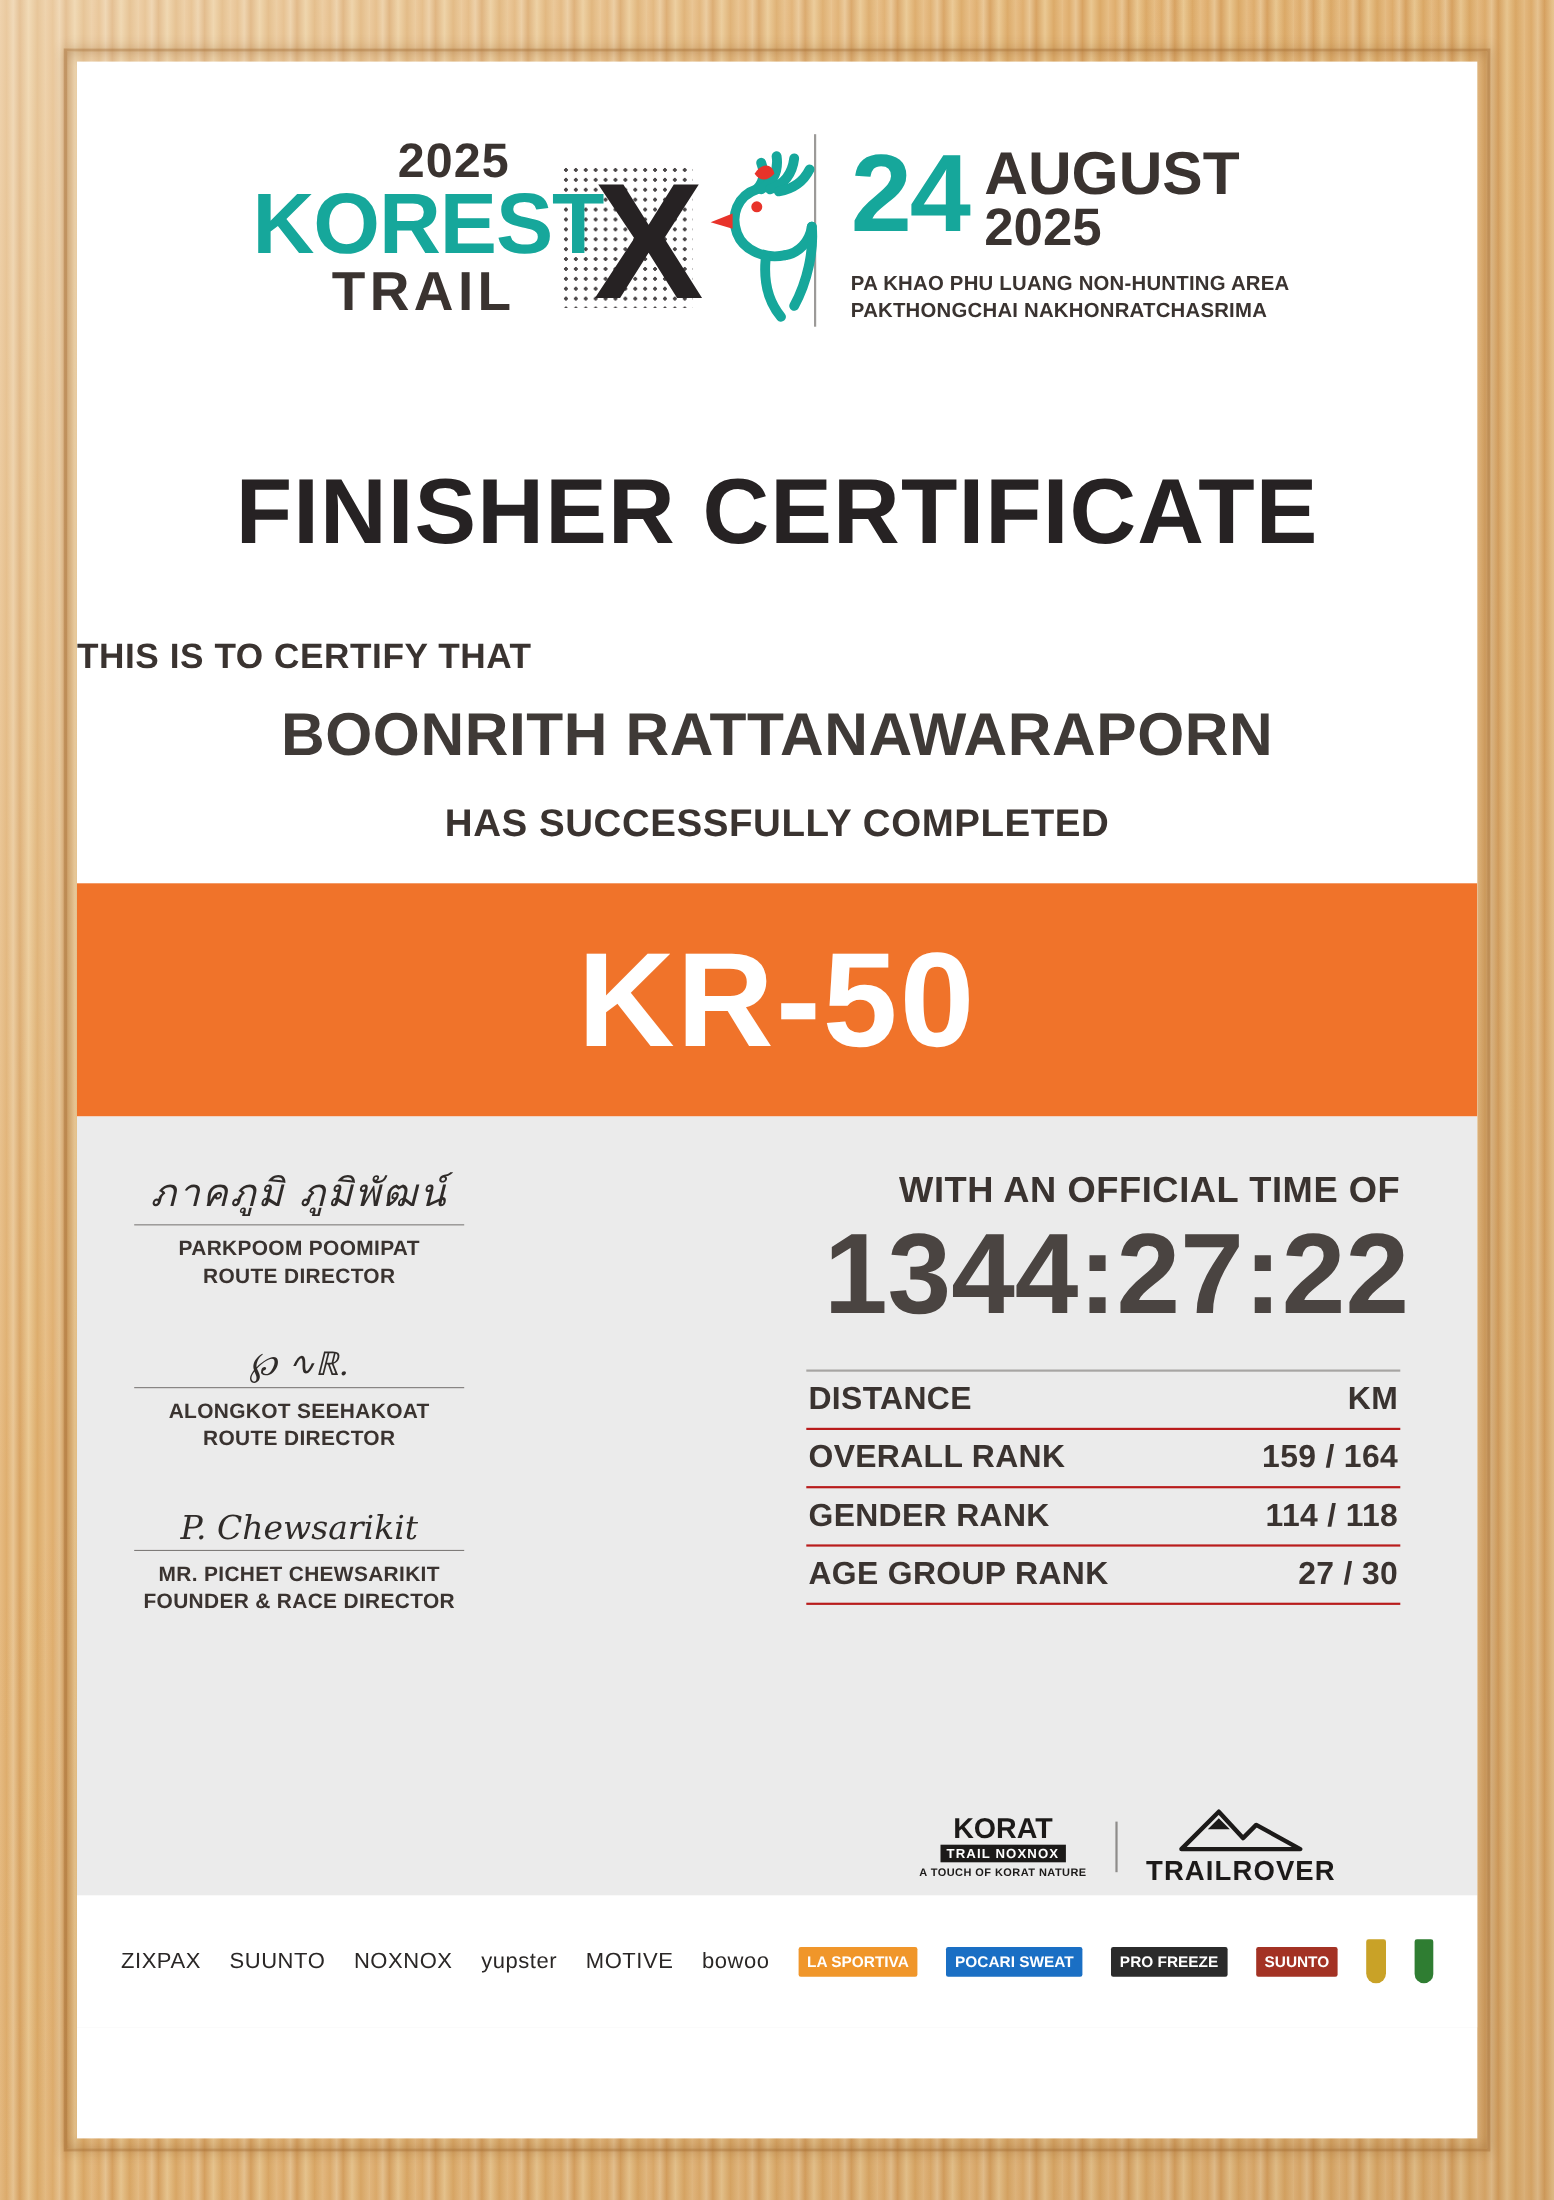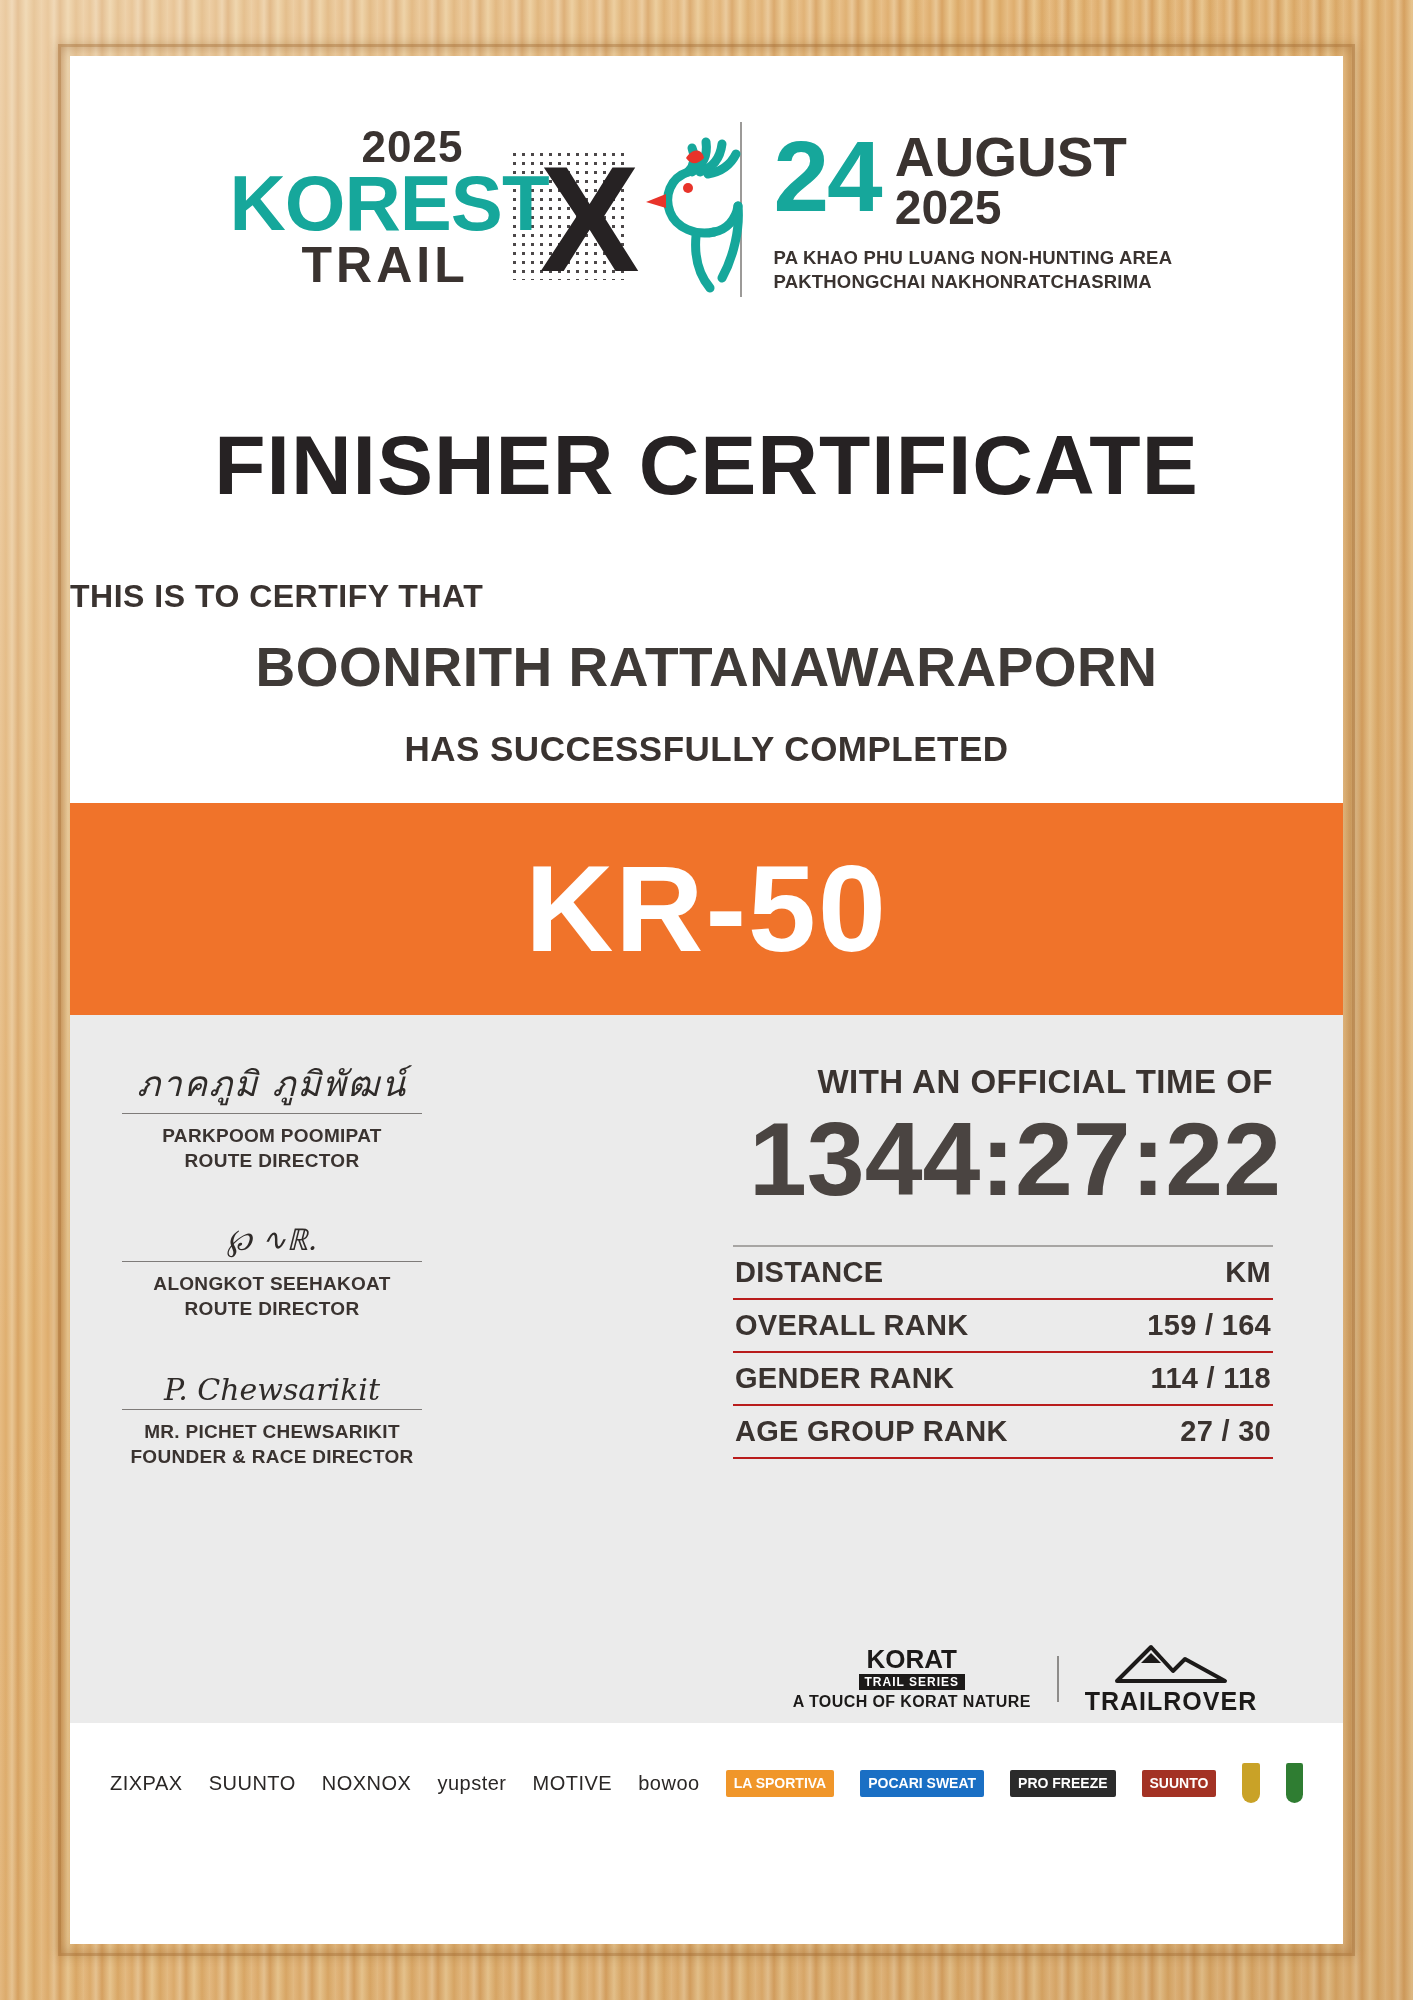--- a/index.html
+++ b/index.html
@@ -322,21 +322,21 @@
     font-size: 12px;
     font-weight: 700;
     letter-spacing: 1px;
     background: #1c1a19;
     color: #ffffff;
     padding: 1px 6px;
     display: inline-block;
     margin-top: 2px;
   }
   .korat-bottom {
-    font-size: 16px;
+    font-size: 10px;
     font-weight: 700;
     letter-spacing: 0.4px;
     margin-top: 3px;
   }
   .org-divider {
     width: 2px; height: 46px; background: #8e8c8a;
   }
   .trailrover {
     text-align: center;
     color: #1c1a19;
@@ -486,21 +486,21 @@
           <div class="sig-mark">P. Chewsarikit</div>
           <div class="sig-rule"></div>
           <div class="sig-name">MR. PICHET CHEWSARIKIT</div>
           <div class="sig-name">FOUNDER &amp; RACE DIRECTOR</div>
         </div>
       </div>
 
       <div class="org-row">
         <div class="korat-logo">
           <div class="korat-top">KORAT</div>
-          <div class="korat-mid">TRAIL SERIES</div>
+          <div class="korat-mid">TRAIL NOXNOX</div>
           <div class="korat-bottom">A TOUCH OF KORAT NATURE</div>
         </div>
         <div class="org-divider"></div>
         <div class="trailrover">
           <svg class="tr-mtn" width="120" height="44" viewBox="0 0 120 44">
             <path d="M6 40 L40 6 L62 30 L74 18 L114 40 Z" fill="none" stroke="#1c1a19" stroke-width="4" stroke-linejoin="round"></path>
             <path d="M30 22 L40 12 L50 22 Z" fill="#1c1a19"></path>
           </svg>
           <div class="tr-name">TRAILROVER</div>
         </div>

